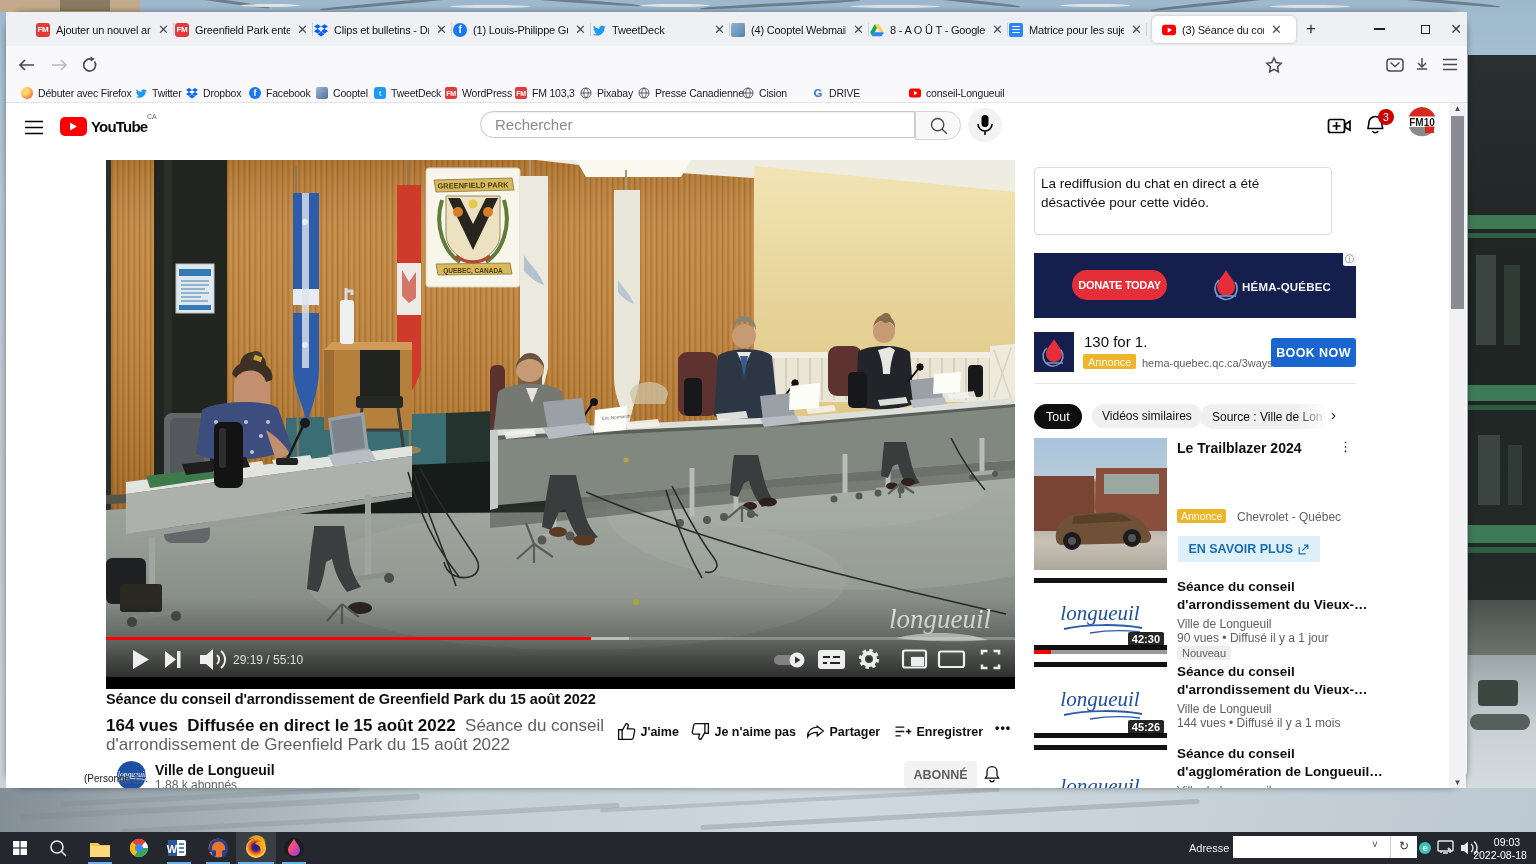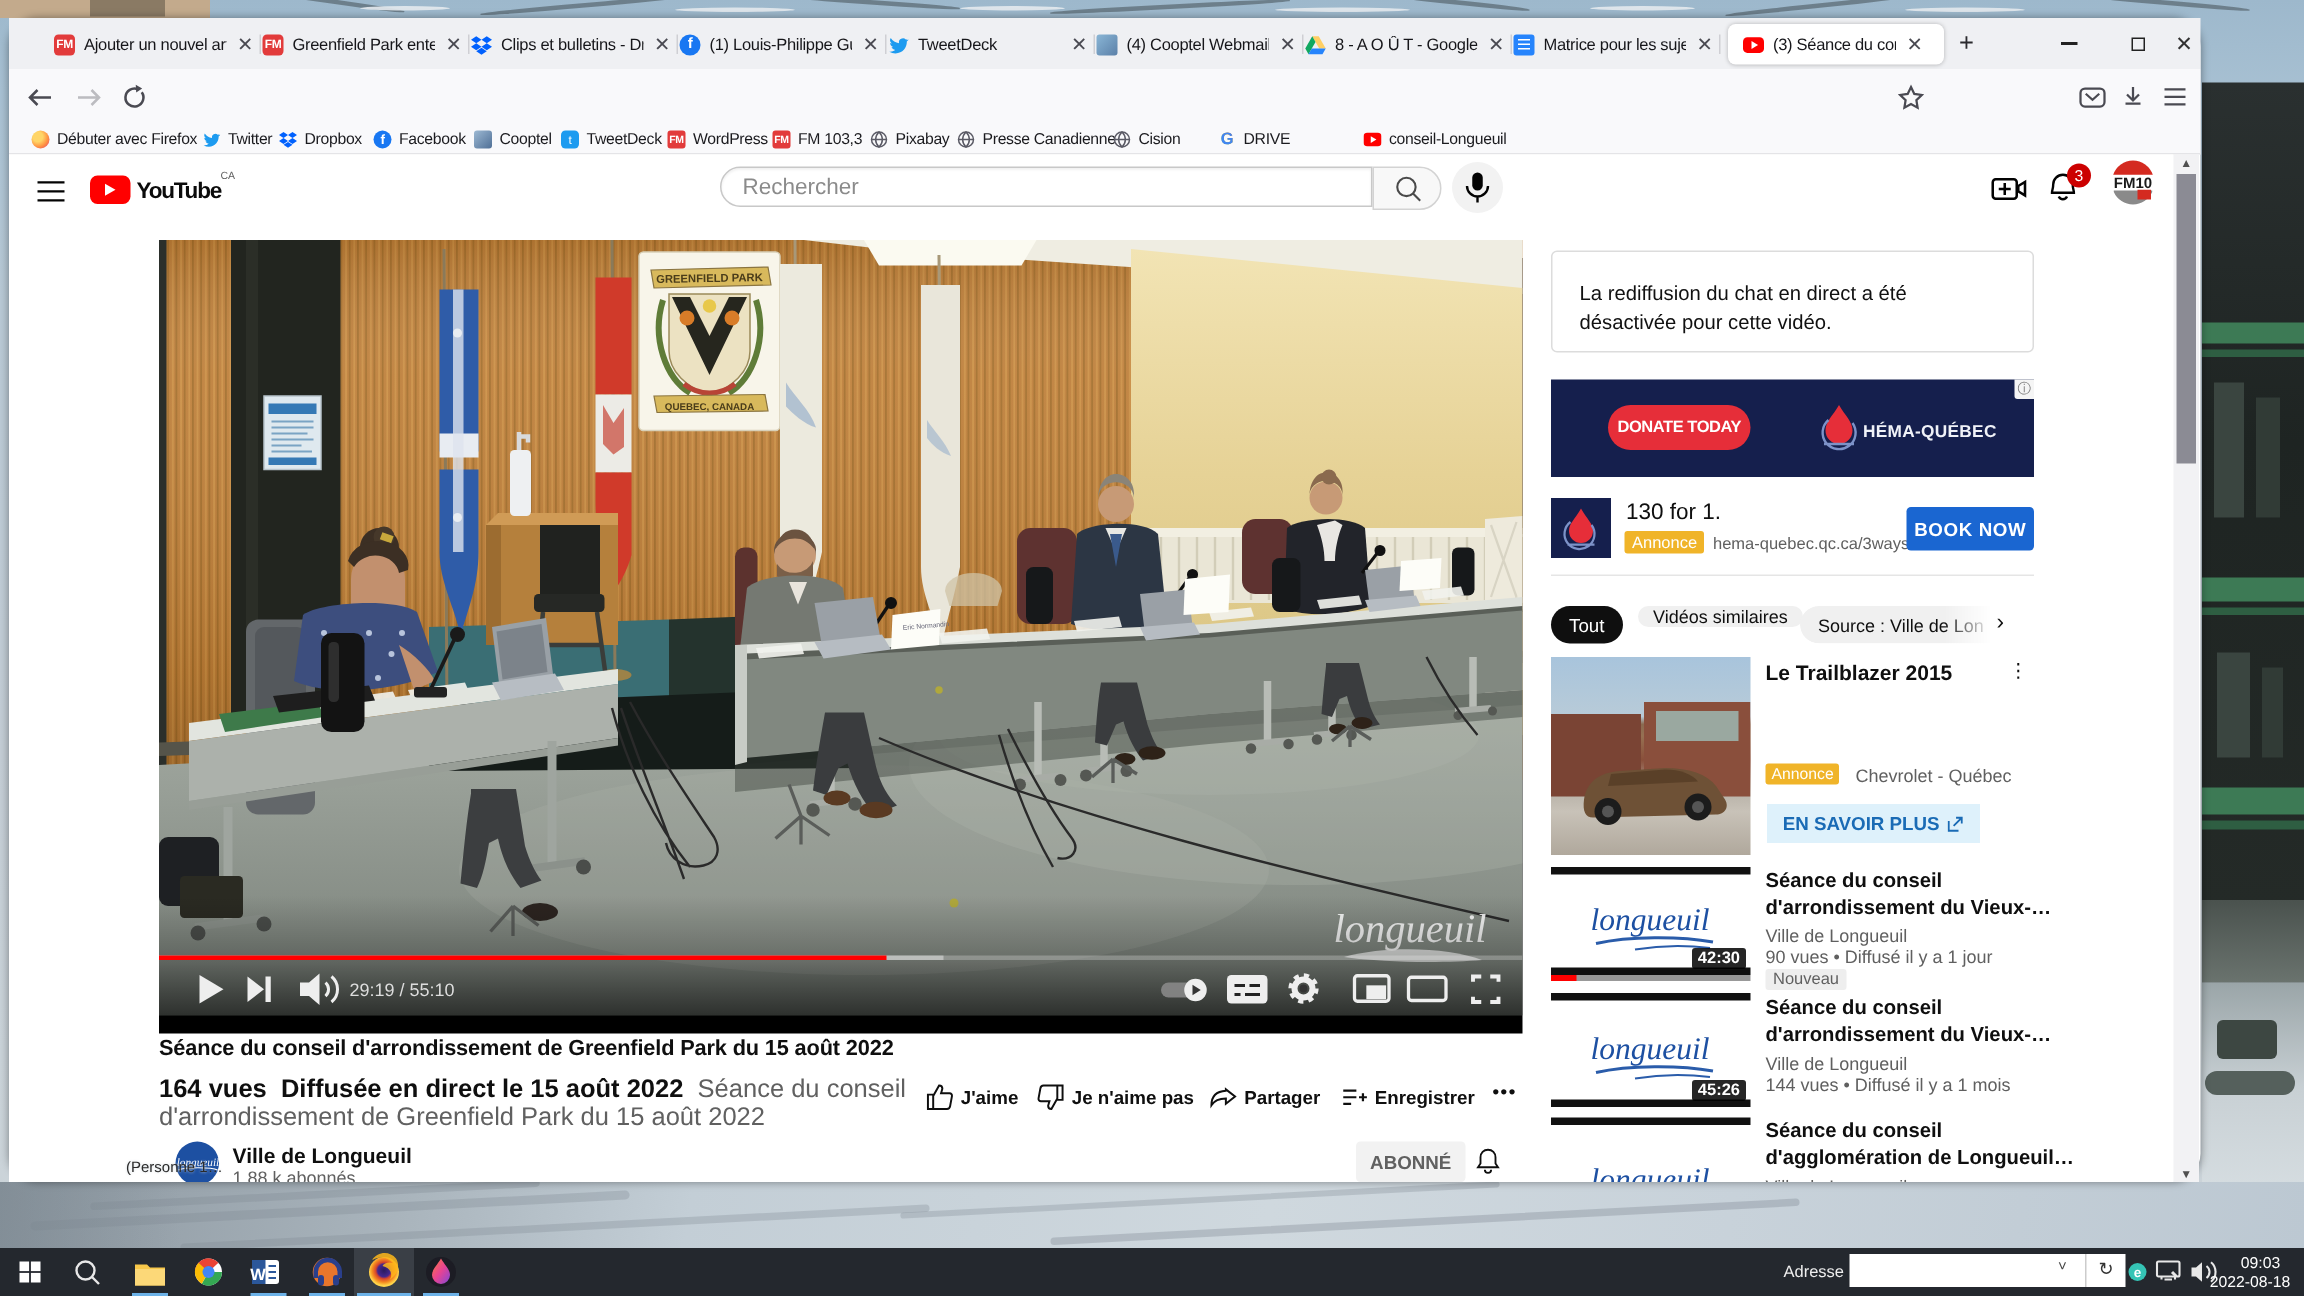--- a/index.html
+++ b/index.html
@@ -610,21 +610,21 @@
   <g stroke="#eee" stroke-width="2.2" fill="none">
    <rect x="797" y="490.5" width="23" height="17" rx="2"></rect>
    <rect x="806" y="498" width="11" height="7" fill="#eee"></rect>
    <rect x="833" y="491.5" width="25" height="15.5" rx="2"></rect>
   </g>
   <g stroke="#eee" stroke-width="2.6" fill="none">
    <path d="M876 494.5 v-3.5 h5.5 M887.5 491 h5.5 v3.5 M893 504.5 v3.5 h-5.5 M881.5 508 h-5.5 v-3.5"></path>
   </g>
  </svg>
  <div id="sidebar">
-  <div style="position:absolute;left:0;top:64px;width:322px;height:68px;border:1px solid #dcdcdc;border-radius:4px;font-size:13.5px;color:#111;padding:18px;line-height:19px;">La rediffusion du chat en direct a été désactivée pour cette vidéo.</div>
+  <div style="position:absolute;left:0;top:64px;width:298px;height:68px;border:1px solid #dcdcdc;border-radius:4px;font-size:13.5px;color:#111;padding:6px;line-height:19px;">La rediffusion du chat en direct a été désactivée pour cette vidéo.</div>
   <div style="position:absolute;left:0;top:150px;width:322px;height:65px;background:#151f4d;">
    <div style="position:absolute;left:38px;top:17px;width:95px;height:30px;background:#e62e39;border-radius:15px;color:#fff;font-size:11px;font-weight:bold;display:flex;align-items:center;justify-content:center;letter-spacing:-.3px;white-space:nowrap;">DONATE TODAY</div>
    <svg width="120" height="40" style="position:absolute;left:178px;top:13px;">
     <path d="M14 4 c4 7 9 11 9 17 a9 9 0 0 1 -18 0 c0 -6 5 -10 9 -17z" fill="#e62e39"></path>
     <path d="M7 14 a11 11 0 1 0 16 2 M4 30 h20" stroke="#7d92c8" stroke-width="1.6" fill="none"></path>
     <text x="30" y="25" font-size="11.5" font-weight="bold" fill="#f0f2f8" letter-spacing=".2">HÉMA-QUÉBEC</text>
    </svg>
    <div style="position:absolute;right:0;top:0;width:13px;height:13px;background:#f5f5f5;color:#777;font-size:9px;display:flex;align-items:center;justify-content:center;border-radius:0 0 0 2px;">ⓘ</div>
   </div>
   <div style="position:absolute;left:0;top:229px;width:40px;height:40px;background:#151f4d;">
@@ -632,38 +632,38 @@
             <path d="M20 7 c4 7 8 10 8 15 a8 8 0 0 1 -16 0 c0 -5 4 -8 8 -15z" fill="#e62e39"></path>
             <path d="M13 16 a10 10 0 1 0 14 2 M11 31 h18" stroke="#7d92c8" stroke-width="1.5" fill="none"></path>
           </svg>
   </div>
   <div style="position:absolute;left:50px;top:230px;font-size:15px;color:#0f0f0f;">130 for 1.</div>
   <div style="position:absolute;left:49px;top:251px;background:#f0b429;color:#fff;font-size:11px;padding:1.5px 5px;border-radius:2px;">Annonce</div>
   <div style="position:absolute;left:108px;top:254px;font-size:11px;color:#606060;">hema-quebec.qc.ca/3ways</div>
   <div style="position:absolute;left:237px;top:235px;width:85px;height:29px;background:#1a66d1;border-radius:3px;color:#fff;font-size:12.5px;font-weight:bold;display:flex;align-items:center;justify-content:center;letter-spacing:.4px;">BOOK NOW</div>
   <div style="position:absolute;left:0;top:280px;width:322px;height:1px;background:#e5e5e5;"></div>
   <div style="position:absolute;left:0;top:301px;height:25px;background:#0f0f0f;color:#fff;border-radius:13px;font-size:12.5px;display:flex;align-items:center;padding:0 12px;">Tout</div>
-  <div style="position:absolute;left:58px;top:301px;height:14px;background:#f0f0f0;color:#0f0f0f;border-radius:13px;font-size:12px;display:flex;align-items:center;padding:0 10px;">Vidéos similaires</div>
+  <div style="position:absolute;left:58px;top:301px;height:24px;background:#f0f0f0;color:#0f0f0f;border-radius:13px;font-size:12px;display:flex;align-items:center;padding:0 10px;">Vidéos similaires</div>
   <div style="position:absolute;left:166px;top:301px;height:25px;width:128px;background:#f0f0f0;color:#0f0f0f;border-radius:13px 0 0 13px;font-size:12px;display:flex;align-items:center;padding:0 12px;white-space:nowrap;overflow:hidden;-webkit-mask-image:linear-gradient(90deg,#000 75%,transparent);">Source : Ville de Lon</div>
   <div style="position:absolute;left:297px;top:303px;font-size:15px;color:#0f0f0f;">›</div>
 
   <div style="position:absolute;left:0;top:335px;width:133px;height:132px;background:linear-gradient(180deg,#a8c4dc 0,#b8cbd8 30%,#8a6a50 34%,#967052 40%,#8a4f3a 52%,#b8b2a8 68%,#c8c2b8 78%,#b0a89c 100%);overflow:hidden;">
    <div style="position:absolute;left:0;top:38px;width:60px;height:55px;background:#7a4434;"></div>
    <div style="position:absolute;left:62px;top:30px;width:71px;height:63px;background:#8a4f3c;"></div>
    <div style="position:absolute;left:70px;top:36px;width:55px;height:20px;background:#9aa8a0;"></div>
    <svg width="133" height="132" style="position:absolute;left:0;top:0;">
     <path d="M22 95 c2 -12 10 -18 24 -19 l30 -2 c16 0 28 4 34 12 l6 9 c3 5 0 10 -6 10 l-82 2 c-5 0 -7 -4 -6 -12z" fill="#6e5136"></path>
     <path d="M40 78 l36 -3 c10 0 18 3 22 8 l-60 3z" fill="#5a4028"></path>
     <circle cx="38" cy="103" r="9" fill="#1c1c1c"></circle>
             <circle cx="98" cy="100" r="9" fill="#1c1c1c"></circle>
     <circle cx="38" cy="103" r="4" fill="#555"></circle>
             <circle cx="98" cy="100" r="4" fill="#555"></circle>
    </svg>
   </div>
-  <div style="position:absolute;left:143px;top:337px;font-size:14px;font-weight:bold;color:#0f0f0f;">Le Trailblazer 2015</div>
+  <div style="position:absolute;left:143px;top:337px;font-size:14px;font-weight:bold;color:#0f0f0f;">Le Trailblazer 2024</div>
   <div style="position:absolute;left:143px;top:406px;background:#f0b429;color:#fff;font-size:10.5px;padding:1px 4px;border-radius:2px;">Annonce</div>
   <div style="position:absolute;left:203px;top:407px;font-size:12px;color:#606060;">Chevrolet - Québec</div>
   <div style="position:absolute;left:144px;top:433px;width:142px;height:26px;background:#def1fb;color:#1a6bb5;font-size:12.5px;font-weight:bold;display:flex;align-items:center;justify-content:center;">EN SAVOIR PLUS&nbsp;<svg width="13" height="13" viewBox="0 0 24 24" fill="none" stroke="#1a6bb5" stroke-width="2.2">
             <path d="M4 8v12h12M10 14 20 4m-7 0h7v7"></path>
           </svg></div>
   <div style="position:absolute;left:305px;top:336px;font-size:13px;color:#0f0f0f;letter-spacing:0;">⋮</div>
 
   <div style="position:absolute;left:0;top:475px;width:133px;height:76px;background:#fff;">
    <div style="position:absolute;left:0;top:0;width:133px;height:5px;background:#111;"></div>
    <div style="position:absolute;left:0;bottom:4px;width:133px;height:5px;background:#111;"></div>

